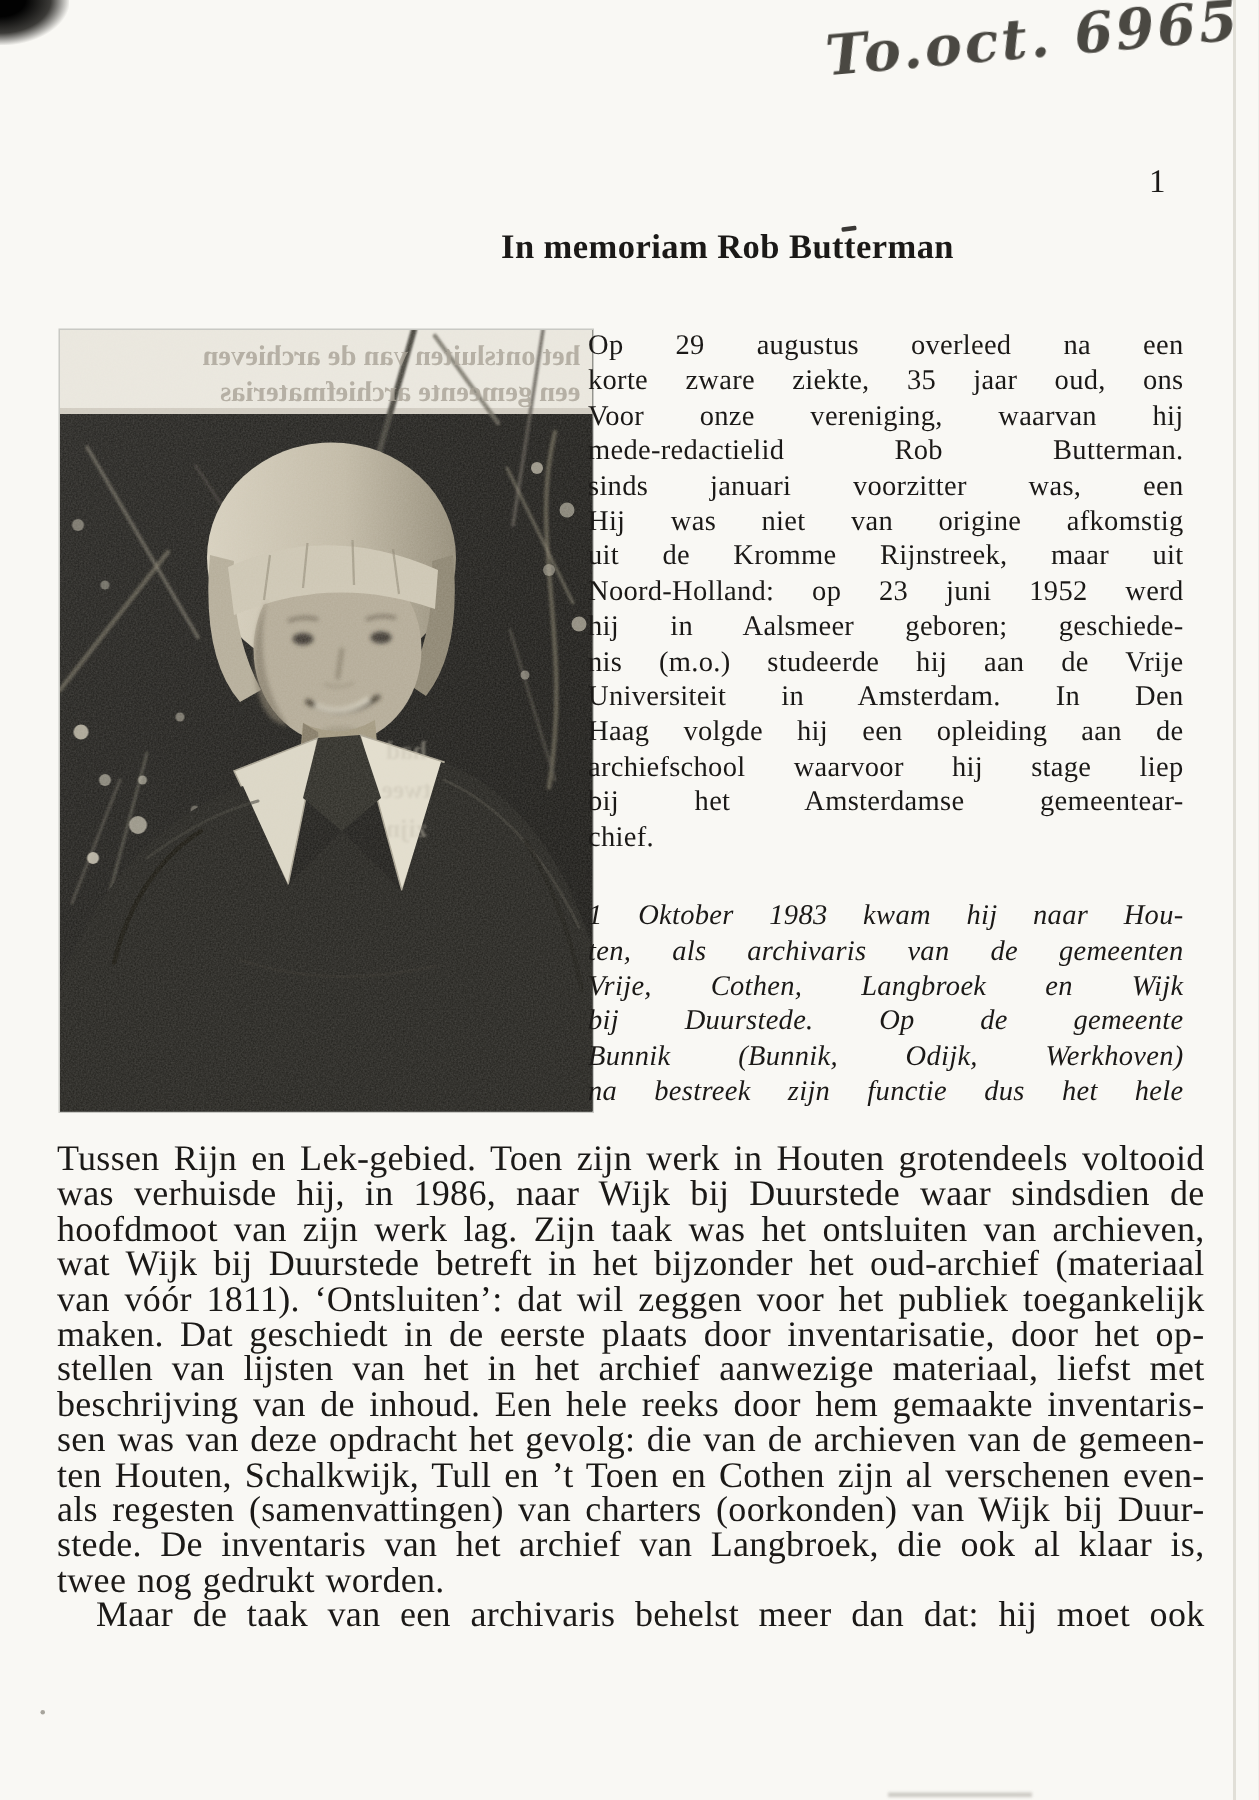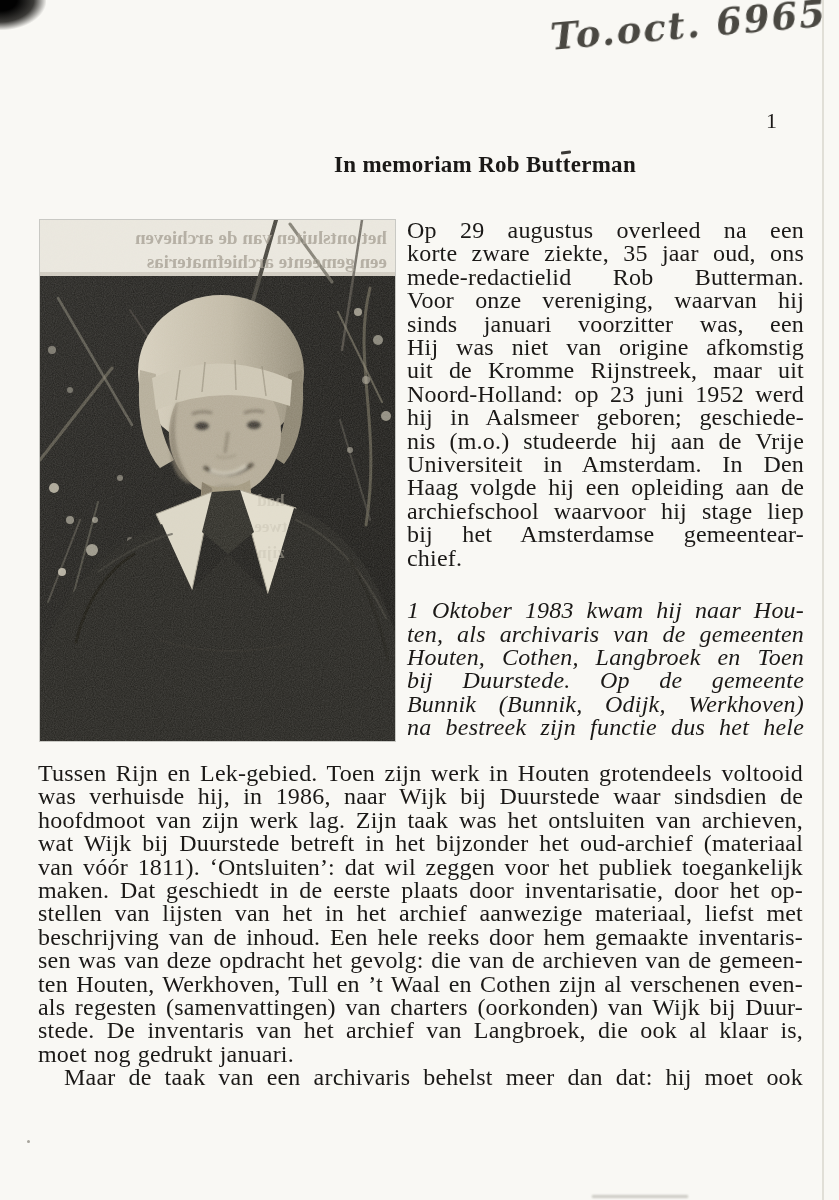--- a/index.html
+++ b/index.html
@@ -67,22 +67,22 @@
     position:absolute; top:268px; left:196px; width:70px;
     transform:scaleX(-1);
     color:#c6c0b0; font-weight:bold;
     font-size:17px; line-height:26px;
     opacity:.45; filter:blur(.6px);
     text-align:center;
   }
 
   
   .col-text {
-    position:absolute; left:407px; top:219px; width:397px;
-    font-size:24px; line-height:23.4px;
+    position:absolute; left:392px; top:219px; width:397px;
+    font-size:19px; line-height:23.4px;
   }
   .full-text {
     position:absolute; left:38px; top:762px; width:765px;
     font-size:24px; line-height:23.4px;
   }
   .para { margin:0; }
   .para.gap { margin-top:29px;font-style:italic; }
   .line {
     text-align:justify;
     text-align-last:justify;
@@ -232,59 +232,59 @@
       <div>had</div>
       <div>twee</div>
       <div>zijn</div>
     </div>
   </div>
 
   <div class="col-text">
       <div class="para">
         <div class="line">Op 29 augustus overleed na een</div>
         <div class="line">korte zware ziekte, 35 jaar oud, ons</div>
+        <div class="line">Voor onze vereniging, waarvan hij</div>
         <div class="line">mede-redactielid Rob Butterman.</div>
-        <div class="line">Voor onze vereniging, waarvan hij</div>
         <div class="line">sinds januari voorzitter was, een</div>
       </div>
       <div class="para">
         <div class="line">Hij was niet van origine afkomstig</div>
         <div class="line">uit de Kromme Rijnstreek, maar uit</div>
         <div class="line">Noord-Holland: op 23 juni 1952 werd</div>
         <div class="line">hij in Aalsmeer geboren; geschiede-</div>
         <div class="line">nis (m.o.) studeerde hij aan de Vrije</div>
         <div class="line">Universiteit in Amsterdam. In Den</div>
         <div class="line">Haag volgde hij een opleiding aan de</div>
         <div class="line">archiefschool waarvoor hij stage liep</div>
         <div class="line">bij het Amsterdamse gemeentear-</div>
         <div class="line left-last">chief.</div>
       </div>
       <div class="para gap">
         <div class="line">1 Oktober 1983 kwam hij naar Hou-</div>
         <div class="line">ten, als archivaris van de gemeenten</div>
-        <div class="line">Houten, Cothen, Langbroek en Toen</div>
+        <div class="line">Vrije, Cothen, Langbroek en Wijk</div>
         <div class="line">bij Duurstede. Op de gemeente</div>
         <div class="line">Bunnik (Bunnik, Odijk, Werkhoven)</div>
         <div class="line">na bestreek zijn functie dus het hele</div>
       </div>
     </div>
   <div class="full-text">
       <div class="para">
         <div class="line">Tussen Rijn en Lek-gebied. Toen zijn werk in Houten grotendeels voltooid</div>
         <div class="line">was verhuisde hij, in 1986, naar Wijk bij Duurstede waar sindsdien de</div>
         <div class="line">hoofdmoot van zijn werk lag. Zijn taak was het ontsluiten van archieven,</div>
         <div class="line">wat Wijk bij Duurstede betreft in het bijzonder het oud-archief (materiaal</div>
         <div class="line">van vóór 1811). ‘Ontsluiten’: dat wil zeggen voor het publiek toegankelijk</div>
         <div class="line">maken. Dat geschiedt in de eerste plaats door inventarisatie, door het op-</div>
         <div class="line">stellen van lijsten van het in het archief aanwezige materiaal, liefst met</div>
         <div class="line">beschrijving van de inhoud. Een hele reeks door hem gemaakte inventaris-</div>
         <div class="line">sen was van deze opdracht het gevolg: die van de archieven van de gemeen-</div>
-        <div class="line">ten Houten, Werkhoven, Tull en ’t Waal en Cothen zijn al verschenen even-</div>
+        <div class="line">ten Houten, Schalkwijk, Tull en ’t Toen en Cothen zijn al verschenen even-</div>
         <div class="line">als regesten (samenvattingen) van charters (oorkonden) van Wijk bij Duur-</div>
         <div class="line">stede. De inventaris van het archief van Langbroek, die ook al klaar is,</div>
-        <div class="line left-last">moet nog gedrukt januari.</div>
+        <div class="line left-last">twee nog gedrukt worden.</div>
       </div>
       <div class="para">
         <div class="line indent">Maar de taak van een archivaris behelst meer dan dat: hij moet ook</div>
       </div>
     </div>
 
 </div>
 
 </body></html>

